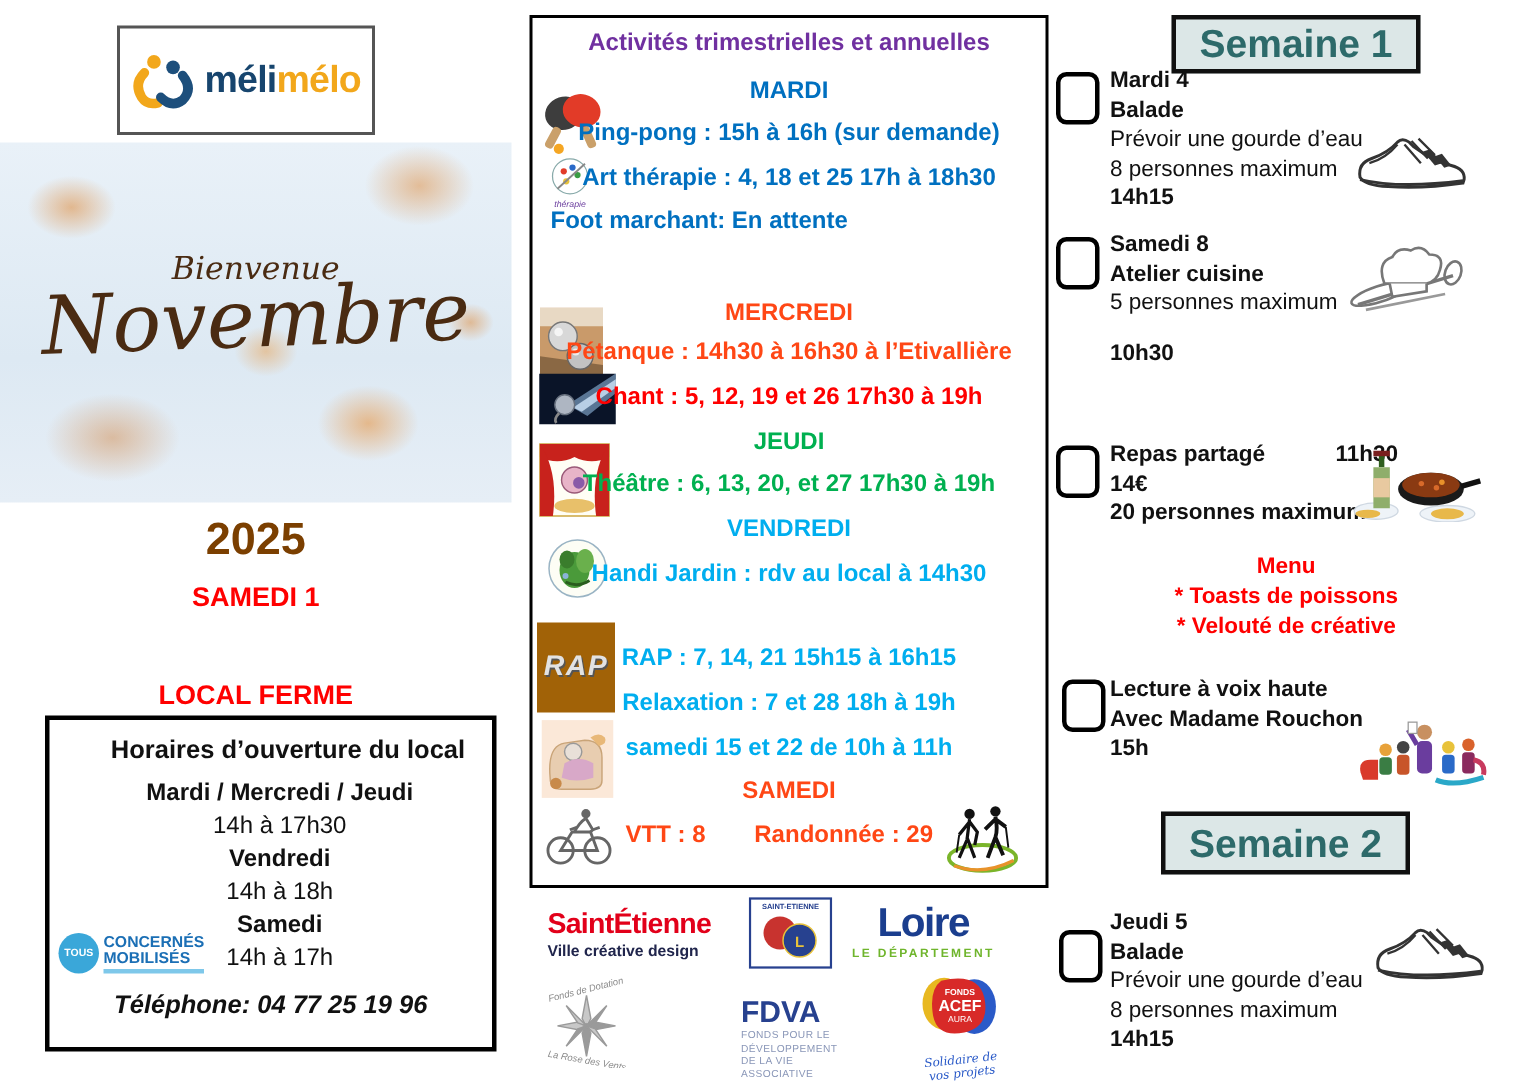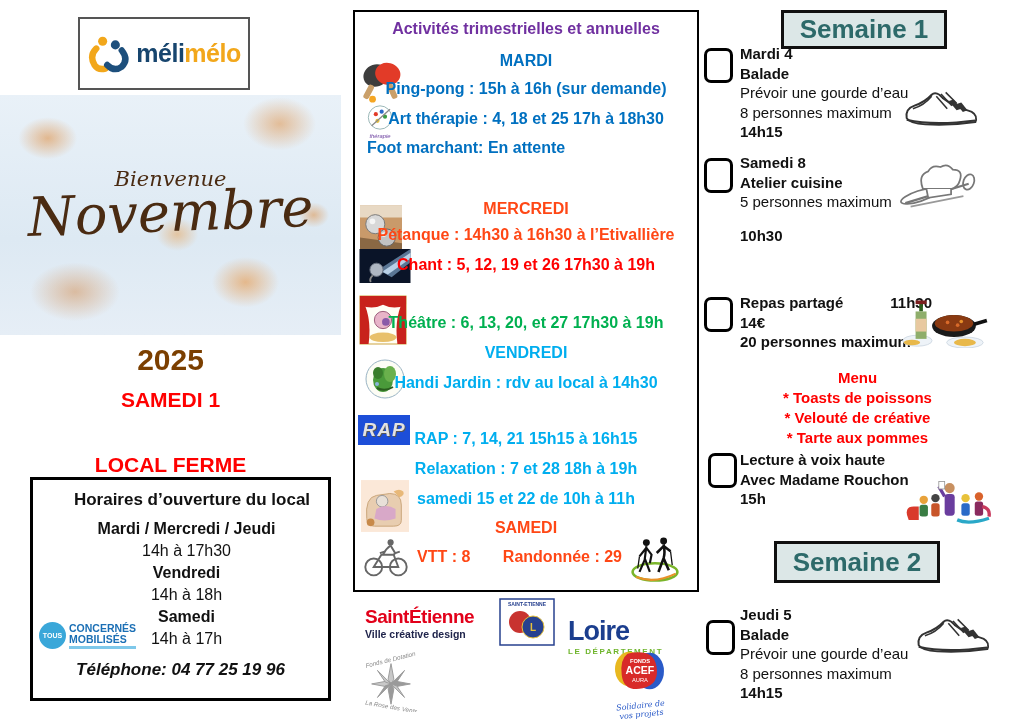--- a/index.html
+++ b/index.html
@@ -18,40 +18,40 @@
       radial-gradient(52px 38px at 82% 12%, rgba(222,138,58,.5), rgba(222,138,58,0) 70%),
       radial-gradient(48px 36px at 72% 78%, rgba(230,150,70,.6), rgba(230,150,70,0) 70%),
       radial-gradient(64px 42px at 22% 82%, rgba(208,128,58,.45), rgba(208,128,58,0) 70%),
       radial-gradient(30px 24px at 52% 58%, rgba(232,160,80,.5), rgba(232,160,80,0) 70%),
       radial-gradient(22px 18px at 92% 50%, rgba(222,138,58,.5), rgba(222,138,58,0) 70%),
       linear-gradient(180deg,#e9f1f8 0%,#dde9f3 60%,#e6eef6 100%);}
   .script{font-family:"DejaVu Serif",serif;font-style:italic;color:#4a2b12;text-align:center;}
   .script-small{left:0;width:341px;top:72px;font-size:21px;}
   .script-big{left:0;width:341px;top:86px;font-size:54px;transform:rotate(-2deg);}
   .year{left:0;top:343px;width:341px;text-align:center;color:#7b3f00;font-size:30px;font-weight:bold;}
-  .closed{left:0;width:341px;text-align:center;color:#ff0000;font-size:21px;font-weight:bold;}
+  .closed{left:0;width:341px;text-align:center;color:#ff0000;font-size:18px;font-weight:bold;}
   .hours-box{left:30px;top:477px;width:295px;height:218px;border:3px solid #000;background:#fff;
              text-align:center;color:#111;}
   .hours-title{margin-top:10px;font-size:17px;font-weight:bold;padding-left:23px;}
   .hline{font-size:16px;line-height:22px;padding-left:12px;}
   .hday{font-weight:bold;}
   .phone{margin-top:10px;font-size:17px;font-weight:bold;font-style:italic;}
   .badge{position:absolute;left:6px;top:142px;display:flex;align-items:center;gap:3px;}
   .tous-circle{width:27px;height:27px;border-radius:50%;background:#3aa7d9;color:#fff;
                font-size:7px;font-weight:bold;display:flex;align-items:center;justify-content:center;}
   .badge-txt{text-align:left;color:#1b6fb5;font-weight:bold;font-size:10.5px;line-height:11px;}
   .badge-bar{height:3px;background:#7ec8ea;margin-top:1px;}
   
   .mid-box{left:353px;top:10px;width:342px;height:578px;border:2px solid #000;background:#fff;}
   .mrow{position:absolute;left:0;width:100%;text-align:center;font-size:16px;font-weight:bold;}
   .purple{color:#7030a0;} .blue{color:#0070c0;} .orange{color:#ff4715;}
   .red{color:#ff0000;} .green{color:#00b050;} .cyan{color:#00aeef;}
   .left-align{text-align:left;padding-left:12px;width:auto;}
   .micon{position:absolute;}
-  .rap-box{width:52px;height:30px;background:#1d4ed8;color:#e2e2e2;display:flex;align-items:center;
+  .rap-box{width:52px;height:60px;background:#a16207;color:#e2e2e2;display:flex;align-items:center;
            justify-content:center;font-weight:900;font-style:italic;font-size:19px;letter-spacing:1px;
            text-shadow:1px 1px 0 #555;}
   .vtt-row{display:flex;justify-content:space-between;width:205px;margin-left:62px;text-align:left;}
   
   .sem{background:#dce7e7;border:3px solid #101010;color:#2d6a6a;font-weight:bold;font-size:26px;
        text-align:center;line-height:32px;}
   .checkbox{width:23px;height:29px;border:3.5px solid #000;border-radius:7px;background:#fff;}
   .rblock{font-size:15px;color:#111;line-height:19.5px;}
   .menu-block{width:235px;text-align:center;color:#ff0000;font-weight:bold;line-height:20px;margin-top:16px;}
   .gap{height:14px;}
@@ -157,20 +157,21 @@
       <svg viewBox="0 0 54 36" width="52" height="34">
         <rect width="54" height="36" fill="#0a1428"></rect>
         <polygon points="54,0 20,22 34,30 54,14" fill="#9cc6ee" opacity="0.55"></polygon>
         <polygon points="54,4 24,24 30,27 54,10" fill="#cfe6fa" opacity="0.8"></polygon>
         <circle cx="18" cy="22" r="7" fill="#aeb6c2" stroke="#67707e"></circle>
         <path d="M14 28 Q10 32 12 35" stroke="#888" stroke-width="2" fill="none"></path>
       </svg>
     </span>
     <div class="mrow red" style="top:244px;">Chant : 5, 12, 19 et 26  17h30 à 19h</div>
 
+    <div class="mrow green" style="top:274px;">JEUDI</div>
 
     <span class="micon" style="left:4px;top:283px;">
       <svg viewBox="0 0 50 52" width="48" height="50">
         <rect x="1" y="1" width="48" height="50" fill="#fffef5" stroke="#caa23a"></rect>
         <path d="M1 1 H49 V10 Q37 16 25 10 Q13 16 1 10 Z" fill="#c8221c"></path>
         <path d="M1 1 Q14 20 10 51 L1 51 Z" fill="#c8221c"></path>
         <path d="M49 1 Q36 20 40 51 L49 51 Z" fill="#c8221c"></path>
         <ellipse cx="25" cy="44" rx="14" ry="5" fill="#e8c06a"></ellipse>
         <circle cx="25" cy="26" r="9" fill="#e8b4c8" stroke="#9a5a78"></circle>
         <circle cx="28" cy="28" r="4" fill="#8a5aa8"></circle>
@@ -246,21 +247,21 @@
   <div class="abs" style="left:499px;top:598px;">
     <svg viewBox="0 0 56 48" width="56" height="48">
       <rect x="1" y="1" width="54" height="46" fill="#fff" stroke="#27418f" stroke-width="1.5"></rect>
       <text x="28" y="8" font-size="5" fill="#27418f" text-anchor="middle" font-weight="bold">SAINT-ETIENNE</text>
       <circle cx="21" cy="24" r="11" fill="#c8332f"></circle>
       <circle cx="34" cy="29" r="11" fill="#27418f" stroke="#e8c23a"></circle>
       <text x="34" y="33" font-size="10" fill="#e8c23a" text-anchor="middle" font-weight="bold">L</text>
     </svg>
   </div>
 
-  <div class="abs" style="left:568px;top:616px;">
+  <div class="abs" style="left:568px;top:600px;text-align:center;">
     <div class="loire-name">Loire</div>
     <div class="loire-tag">LE DÉPARTEMENT</div>
   </div>
 
   <div class="abs" style="left:362px;top:652px;">
     <svg viewBox="0 0 60 62" width="58" height="60">
       <text x="30" y="10" font-size="6.5" fill="#8a8a8a" text-anchor="middle" font-style="italic" transform="rotate(-14 30 10)">Fonds de Dotation</text>
       <g stroke="#9a9a9a" fill="#c8c8c8">
         <polygon points="30,12 33,28 30,34 27,28"></polygon>
         <polygon points="30,54 33,38 30,32 27,38" fill="#9a9a9a"></polygon>
@@ -268,20 +269,29 @@
         <polygon points="50,33 34,36 28,33 34,30" fill="#9a9a9a"></polygon>
         <polygon points="16,19 27,30 30,33 24,31"></polygon>
         <polygon points="44,47 33,36 30,33 36,35"></polygon>
         <polygon points="44,19 33,30 30,33 36,31" fill="#9a9a9a"></polygon>
         <polygon points="16,47 27,36 30,33 24,35" fill="#9a9a9a"></polygon>
       </g>
       <text x="30" y="59" font-size="6.5" fill="#8a8a8a" text-anchor="middle" font-style="italic" transform="rotate(10 30 59)">La Rose des Vents</text>
     </svg>
   </div>
 
+  <div class="abs" style="left:494px;top:664px;">
+    <div class="fdva-name">FDVA</div>
+    <div class="fdva-desc">
+      <div>FONDS POUR LE</div>
+      <div>DÉVELOPPEMENT</div>
+      <div>DE LA VIE</div>
+      <div>ASSOCIATIVE</div>
+    </div>
+  </div>
 
   <div class="abs" style="left:610px;top:648px;width:62px;">
     <svg viewBox="0 0 60 50" width="58" height="48">
       <ellipse cx="20" cy="22" rx="15" ry="18" fill="#e8b820"></ellipse>
       <ellipse cx="41" cy="24" rx="15" ry="19" fill="#2a5ac8"></ellipse>
       <path d="M18 6 Q44 0 48 18 Q52 38 34 42 Q14 46 12 28 Q10 12 18 6 Z" fill="#d82a28"></path>
       <text x="31" y="16" font-size="6" fill="#fff" text-anchor="middle" font-weight="bold">FONDS</text>
       <text x="31" y="27" font-size="11" fill="#fff" text-anchor="middle" font-weight="bold">ACEF</text>
       <text x="31" y="35" font-size="6" fill="#fff" text-anchor="middle">AURA</text>
     </svg>
@@ -333,21 +343,20 @@
     <div class="b" style="display:flex;justify-content:space-between;width:192px;">
       <span>Repas partagé</span>
       <span>11h30</span>
     </div>
     <div class="b">14€</div>
     <div class="b">20 personnes maximum</div>
     <div class="menu-block">
       <div>Menu</div>
       <div>* Toasts de poissons</div>
       <div>* Velouté de créative</div>
-      <div>* Tarte aux pommes</div>
     </div>
   </div>
   <span class="abs" style="left:897px;top:295px;">
     <svg viewBox="0 0 100 58" width="92" height="53">
       <ellipse cx="22" cy="50" rx="16" ry="6" fill="#eef3f8" stroke="#cfd8e2"></ellipse>
       <ellipse cx="74" cy="52" rx="20" ry="6" fill="#eef3f8" stroke="#cfd8e2"></ellipse>
       <rect x="24" y="8" width="4" height="10" fill="#2e5e1e"></rect>
       <rect x="20" y="6" width="12" height="4" fill="#7a1f1f"></rect>
       <path d="M20 18 h12 v30 h-12 z" fill="#8fae6b"></path>
       <rect x="20" y="26" width="12" height="14" fill="#e8c9a0"></rect>

